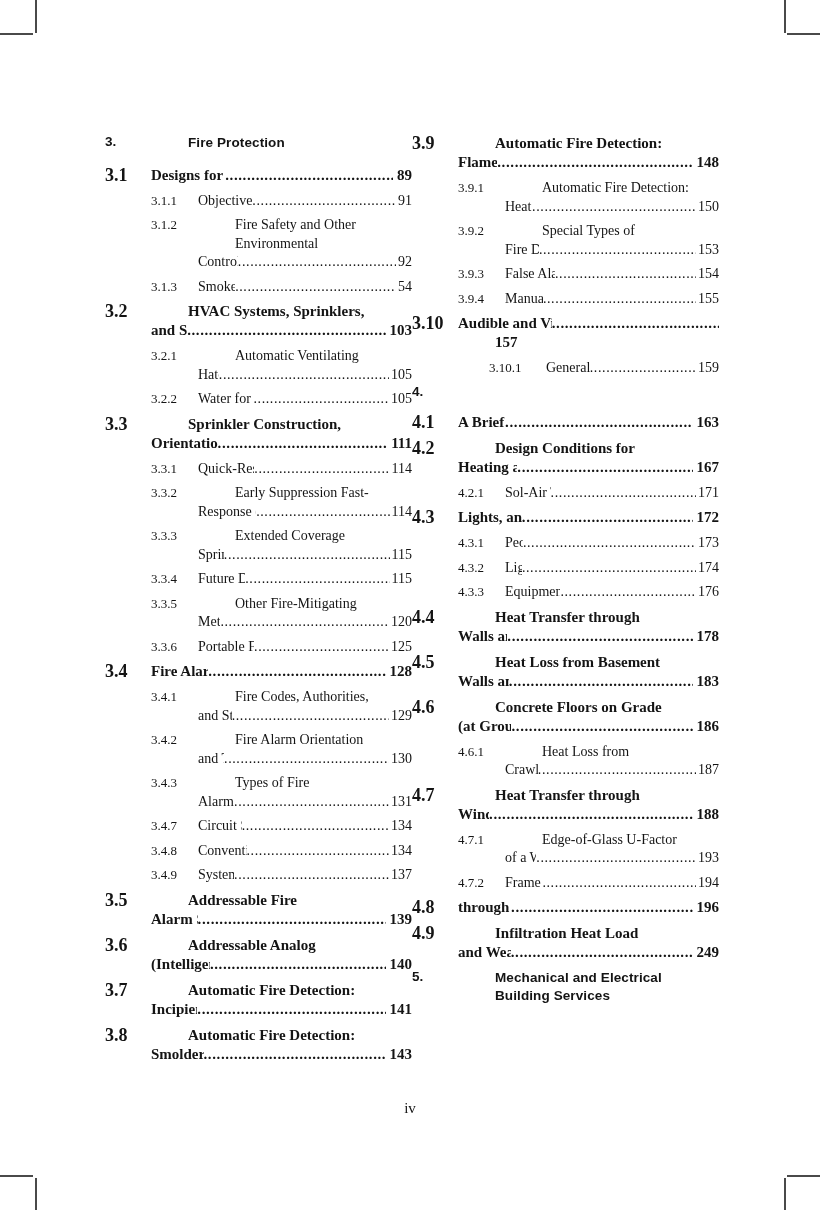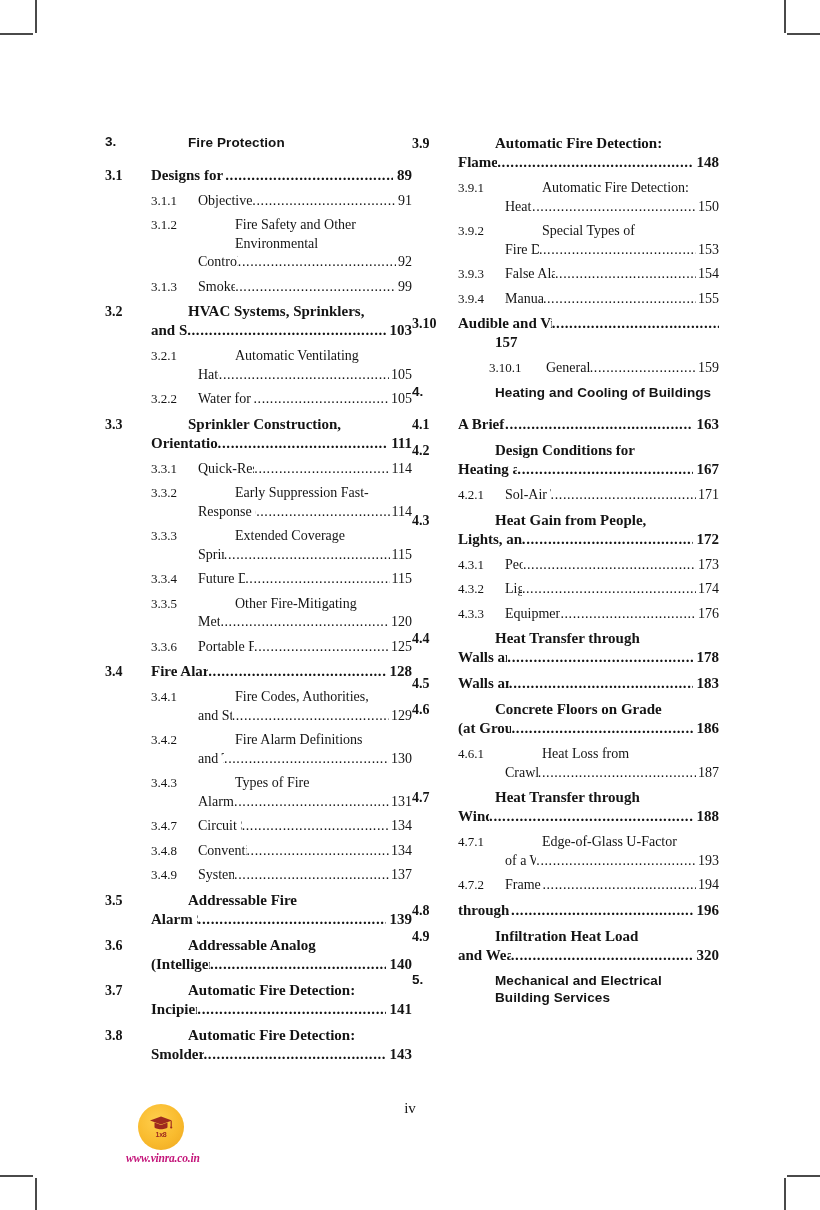--- a/index.html
+++ b/index.html
@@ -85,21 +85,21 @@
     letter-spacing: 0.1px;
   }
 
   
   .lvl1 {
     margin-bottom: 7px;
   }
   .lvl1 .num {
     width: 46px;
     font-weight: bold;
-    font-size: 14px;
+    font-size: 18px;
     line-height: 19px;
   }
   .lvl1 .body {
     font-weight: bold;
     font-size: 15px;
     line-height: 19px;
   }
 
   
   .lvl2 {
@@ -253,21 +253,21 @@
               <span class="pg">92</span>
             </div>
           </div>
         </div>
         <div class="entry lvl2">
           <div class="num">3.1.3</div>
           <div class="body">
             <div class="ln">
               <span class="txt">Smoke Control</span>
               <span class="dots">..........................................................................................</span>
-              <span class="pg">99</span>
+              <span class="pg">54</span>
             </div>
           </div>
         </div>
         <div class="entry lvl1">
           <div class="num">3.2</div>
           <div class="body">
             <div class="plain">HVAC Systems, Sprinklers,</div>
             <div class="ln">
               <span class="txt">and Smoke</span>
               <span class="dots">..........................................................................................</span>
@@ -387,21 +387,21 @@
             <div class="ln">
               <span class="txt">and Standards</span>
               <span class="dots">..........................................................................................</span>
               <span class="pg">129</span>
             </div>
           </div>
         </div>
         <div class="entry lvl2">
           <div class="num">3.4.2</div>
           <div class="body">
-            <div class="plain">Fire Alarm Definitions</div>
+            <div class="plain">Fire Alarm Orientation</div>
             <div class="ln">
               <span class="txt">and Terms</span>
               <span class="dots">..........................................................................................</span>
               <span class="pg">130</span>
             </div>
           </div>
         </div>
         <div class="entry lvl2">
           <div class="num">3.4.3</div>
           <div class="body">
@@ -557,23 +557,20 @@
           <div class="body">
             <div class="ln">
               <span class="txt">General Recommendations</span>
               <span class="dots">..........................................................................................</span>
               <span class="pg">159</span>
             </div>
           </div>
         </div>
         <div class="entry chapter">
           <div class="num">4.</div>
-          <div class="body">
-            <div class="plain">Heating and Cooling of Buildings</div>
-          </div>
         </div>
         <div class="entry lvl1">
           <div class="num">4.1</div>
           <div class="body">
             <div class="ln">
               <span class="txt">A Brief History</span>
               <span class="dots">..........................................................................................</span>
               <span class="pg">163</span>
             </div>
           </div>
@@ -595,21 +592,20 @@
             <div class="ln">
               <span class="txt">Sol-Air Temperature</span>
               <span class="dots">..........................................................................................</span>
               <span class="pg">171</span>
             </div>
           </div>
         </div>
         <div class="entry lvl1">
           <div class="num">4.3</div>
           <div class="body">
-            <div class="plain">Heat Gain from People,</div>
             <div class="ln">
               <span class="txt">Lights, and Appliances</span>
               <span class="dots">..........................................................................................</span>
               <span class="pg">172</span>
             </div>
           </div>
         </div>
         <div class="entry lvl2">
           <div class="num">4.3.1</div>
           <div class="body">
@@ -647,20 +643,21 @@
             <div class="ln">
               <span class="txt">Walls and Roofs</span>
               <span class="dots">..........................................................................................</span>
               <span class="pg">178</span>
             </div>
           </div>
         </div>
         <div class="entry lvl1">
           <div class="num">4.5</div>
           <div class="body">
+            <div class="plain">Heat Loss from Basement</div>
             <div class="ln">
               <span class="txt">Walls and Floors</span>
               <span class="dots">..........................................................................................</span>
               <span class="pg">183</span>
             </div>
           </div>
         </div>
         <div class="entry lvl1">
           <div class="num">4.6</div>
           <div class="body">
@@ -725,42 +722,30 @@
             </div>
           </div>
         </div>
         <div class="entry lvl1">
           <div class="num">4.9</div>
           <div class="body">
             <div class="plain">Infiltration Heat Load</div>
             <div class="ln">
               <span class="txt">and Weatherizing</span>
               <span class="dots">..........................................................................................</span>
-              <span class="pg">320</span>
+              <span class="pg">249</span>
             </div>
           </div>
         </div>
         <div class="entry chapter">
           <div class="num">5.</div>
           <div class="body">
             <div class="plain">Mechanical and Electrical</div>
             <div class="plain">Building Services</div>
           </div>
         </div>
       </div>
   </div>
 
-  <div class="logo-block">
-    <div class="logo-mark">
-      <svg class="cap" viewBox="0 0 24 14">
-        <path d="M12 0.6 L23 4.6 L12 8.4 L1 4.6 Z" fill="#9e2a1e"></path>
-        <path d="M5.5 6.4 L5.5 11 C5.5 12.4 8.6 13.2 12 13.2 C15.4 13.2 18.5 12.4 18.5 11 L18.5 6.4 L12 8.9 Z" fill="#9e2a1e"></path>
-        <path d="M22.2 4.9 L22.2 10.6" stroke="#9e2a1e" stroke-width="1.1" fill="none"></path>
-        <circle cx="22.2" cy="11.4" r="1.1" fill="#9e2a1e"></circle>
-      </svg>
-      <div class="sub">1x8</div>
-    </div>
-    <div class="logo-url">www.vinra.co.in</div>
-  </div>
 
   <div class="folio">iv</div>
 
 </div>
 
 </body></html>

